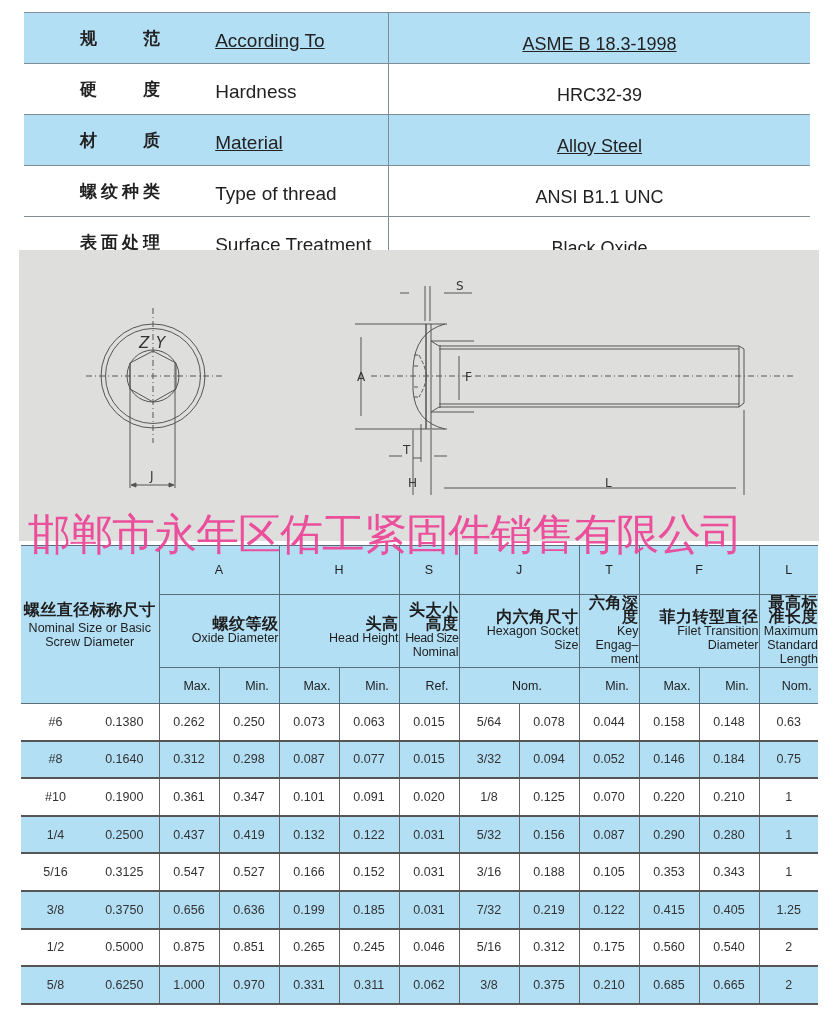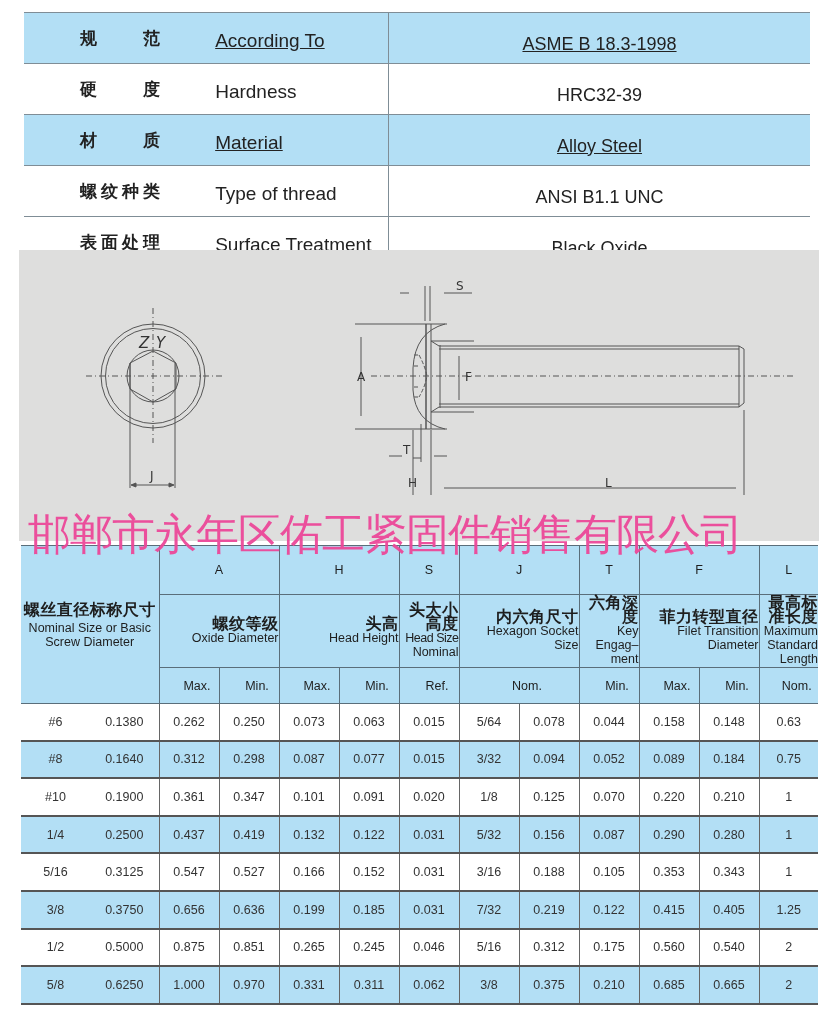--- a/index.html
+++ b/index.html
@@ -243,21 +243,21 @@
         <td class="first noright">#8</td>
         <td class="noleft">0.1640</td>
         <td class="">0.312</td>
         <td class="">0.298</td>
         <td class="">0.087</td>
         <td class="">0.077</td>
         <td class="">0.015</td>
         <td class="">3/32</td>
         <td class="">0.094</td>
         <td class="">0.052</td>
-        <td class="">0.089</td>
+        <td class="">0.146</td>
         <td class="">0.184</td>
         <td class="last">0.75</td>
       </tr>
       <tr class="">
         <td class="first noright">#10</td>
         <td class="noleft">0.1900</td>
         <td class="">0.361</td>
         <td class="">0.347</td>
         <td class="">0.101</td>
         <td class="">0.091</td>

